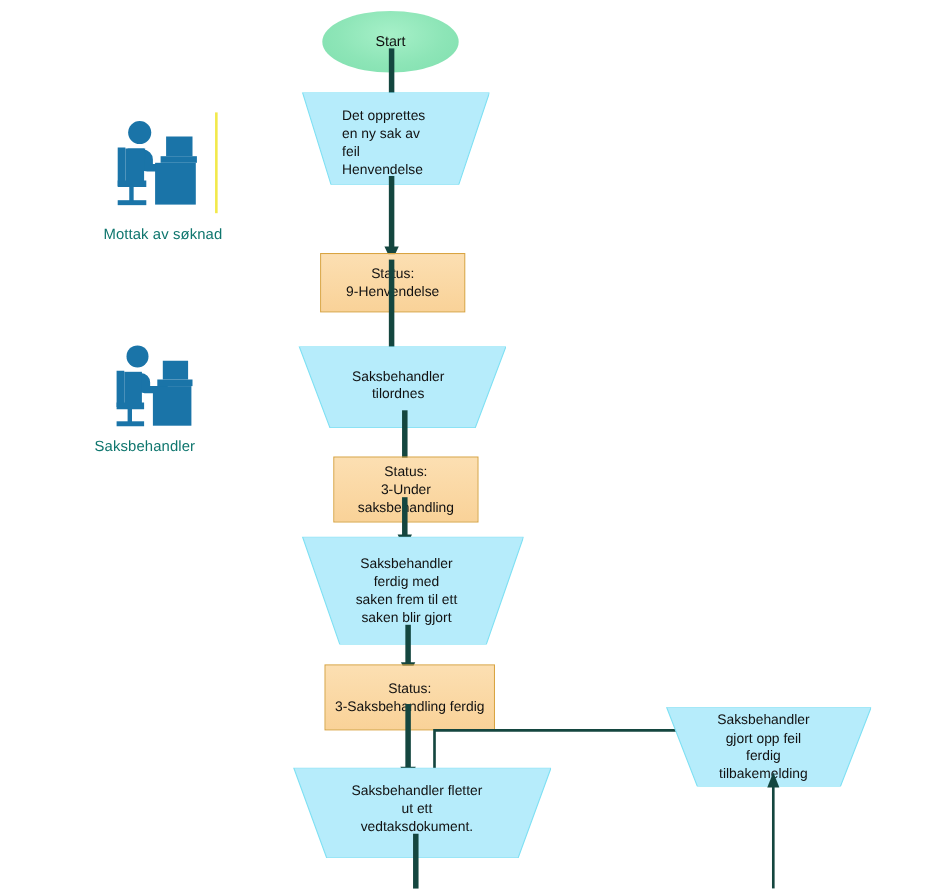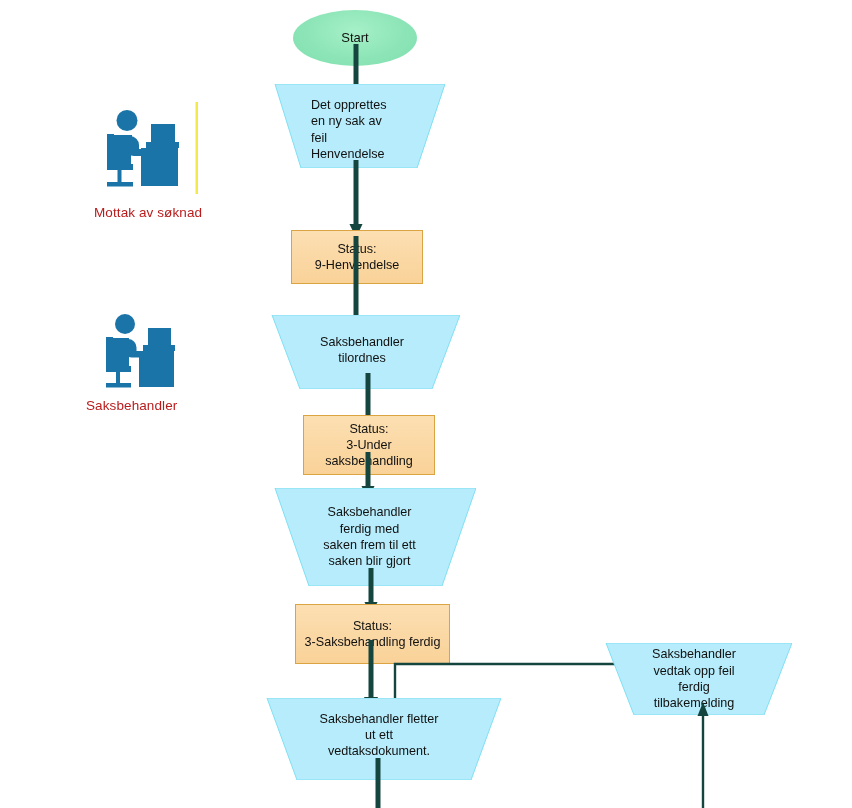--- a/index.html
+++ b/index.html
@@ -22,21 +22,21 @@
   
   .role-icon-wrap {
     position: absolute;
     width: 102px;
     height: 90px;
   }
   .role-icon-wrap svg { display: block; width: 100%; height: 100%; }
   .role-label {
     position: absolute;
     font-size: 13.5px;
-    color: #b91c1c;
+    color: #0f766e;
     white-space: nowrap;
     letter-spacing: 0.1px;
   }
 
   
   .shape-text {
     position: absolute;
     left: 0; right: 0;
     display: flex;
     flex-direction: column;
@@ -258,21 +258,21 @@
       <line x1="8" y1="0" x2="8" y2="52" stroke="#14463f" stroke-width="5"></line>
     </svg>
   </div>
 
   <div class="trapezoid" style="left:596px; top:643px; width:196px; height:72px;">
     <svg class="tz-svg" viewBox="0 0 196 72" preserveAspectRatio="none">
       <polygon points="10,0 196,0 168,72 38,72" fill="#b6ecfb" stroke="#7fe0f3" stroke-width="1"></polygon>
     </svg>
     <div class="shape-text" style="top:5px; bottom:5px;">
       <span class="ln">Saksbehandler</span>
-      <span class="ln">vedtak opp feil</span>
+      <span class="ln">gjort opp feil</span>
       <span class="ln">ferdig</span>
       <span class="ln">tilbakemelding</span>
     </div>
   </div>
 
   <div class="conn" style="left:694px; top:700px;">
     <svg width="18" height="108" viewBox="0 0 18 108">
       <line x1="9" y1="108" x2="9" y2="12" stroke="#14463f" stroke-width="2.4"></line>
       <polygon points="9,2 3.5,16 14.5,16" fill="#14463f"></polygon>
     </svg>

